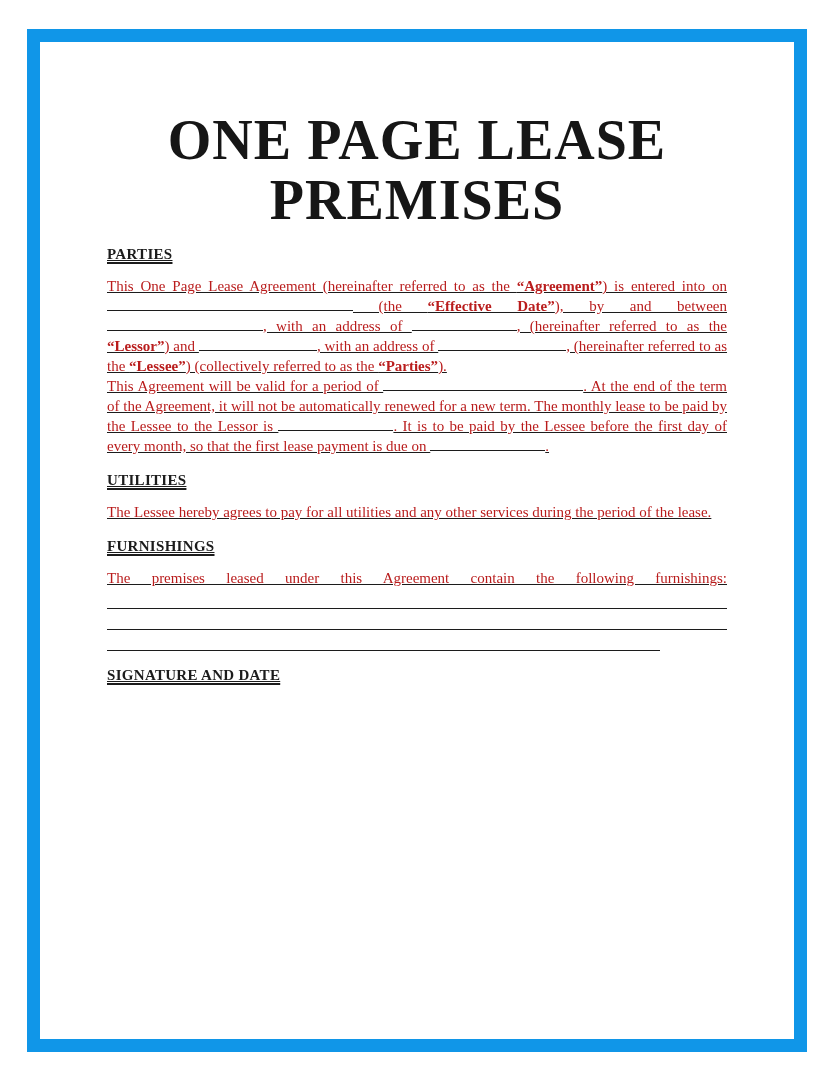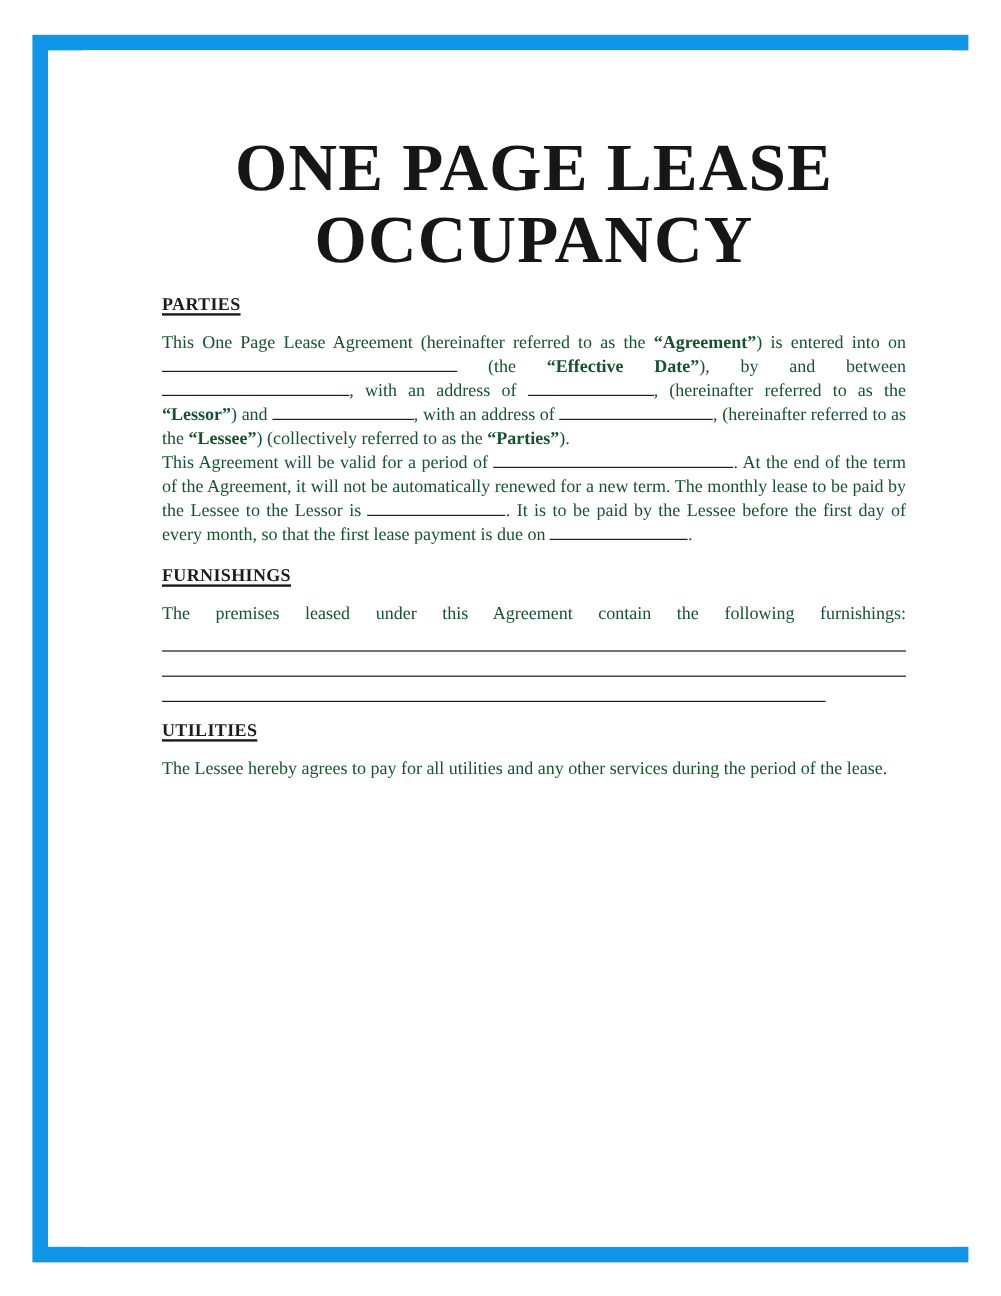--- a/index.html
+++ b/index.html
@@ -20,48 +20,47 @@
     width: 100%;
     height: 100%;
     border: 13px solid #1096e8;
     background: #ffffff;
   }
   .page {
     width: 100%;
     height: 100%;
     padding: 68px 67px 0 67px;
     background: #ffffff;
-    margin-left: 28px;
   }
   h1.doc-title {
     text-align: center;
     font-weight: 700;
     font-size: 56px;
     line-height: 60px;
     letter-spacing: 1px;
     color: #161616;
   }
   h1.doc-title span { display: block; }
-  main.doc-body { display: block; }
+  main.doc-body { display: block; text-decoration: underline; }
   section { display: block; }
   h2.sec-heading {
     font-size: 15px;
     line-height: 18px;
     font-weight: 700;
     letter-spacing: 0.3px;
     text-decoration: underline;
     text-decoration-thickness: 1.5px;
     text-underline-offset: 3px;
     margin: 15px 0 13px 0;
   }
   p.para {
     font-size: 15px;
     line-height: 20px;
     text-align: justify;
-    color: #14532d;
+    color: #b91c1c;
   }
   p.para.justify-last { text-align-last: justify; }
   .blank {
     display: inline-block;
     height: 13px;
     border-bottom: 1px solid #1c1c1c;
     vertical-align: baseline;
   }
   .fill-line {
     height: 21px;
@@ -69,39 +68,40 @@
   }
 </style>
 </head>
 <body>
 
 <div class="canvas">
   <div class="page-frame">
     <div class="page">
       <h1 class="doc-title">
         <span>ONE PAGE LEASE</span>
-        <span>OCCUPANCY</span>
+        <span>PREMISES</span>
       </h1>
       <main class="doc-body" id="sections">
           <section>
             <h2 class="sec-heading">PARTIES</h2>
             <p class="para">This One Page Lease Agreement (hereinafter referred to as the <b>“Agreement”</b>) is entered into on <span class="blank" style="width: 246px;"></span> (the <b>“Effective Date”</b>), by and between <span class="blank" style="width: 156px;"></span>, with an address of <span class="blank" style="width: 105px;"></span>, (hereinafter referred to as the <b>“Lessor”</b>) and <span class="blank" style="width: 118px;"></span>, with an address of <span class="blank" style="width: 128px;"></span>, (hereinafter referred to as the <b>“Lessee”</b>) (collectively referred to as the <b>“Parties”</b>).</p>
           </section>
           <section>
             <p class="para">This Agreement will be valid for a period of <span class="blank" style="width: 200px;"></span>. At the end of the term of the Agreement, it will not be automatically renewed for a new term. The monthly lease to be paid by the Lessee to the Lessor is <span class="blank" style="width: 115px;"></span>. It is to be paid by the Lessee before the first day of every month, so that the first lease payment is due on <span class="blank" style="width: 115px;"></span>.</p>
           </section>
           <section>
+            <h2 class="sec-heading">UTILITIES</h2>
+            <p class="para">The Lessee hereby agrees to pay for all utilities and any other services during the period of the lease.</p>
+          </section>
+          <section>
             <h2 class="sec-heading">FURNISHINGS</h2>
             <p class="para justify-last">The premises leased under this Agreement contain the following furnishings:</p>
             <div class="fill-line" style="width: 620px;"></div>
             <div class="fill-line" style="width: 620px;"></div>
             <div class="fill-line" style="width: 553px;"></div>
           </section>
           <section>
-            <h2 class="sec-heading">UTILITIES</h2>
-            <p class="para">The Lessee hereby agrees to pay for all utilities and any other services during the period of the lease.</p>
-          </section>
-          <section>
+            <h2 class="sec-heading">SIGNATURE AND DATE</h2>
           </section>
         </main>
     </div>
   </div>
 </div>
 
 </body></html>

